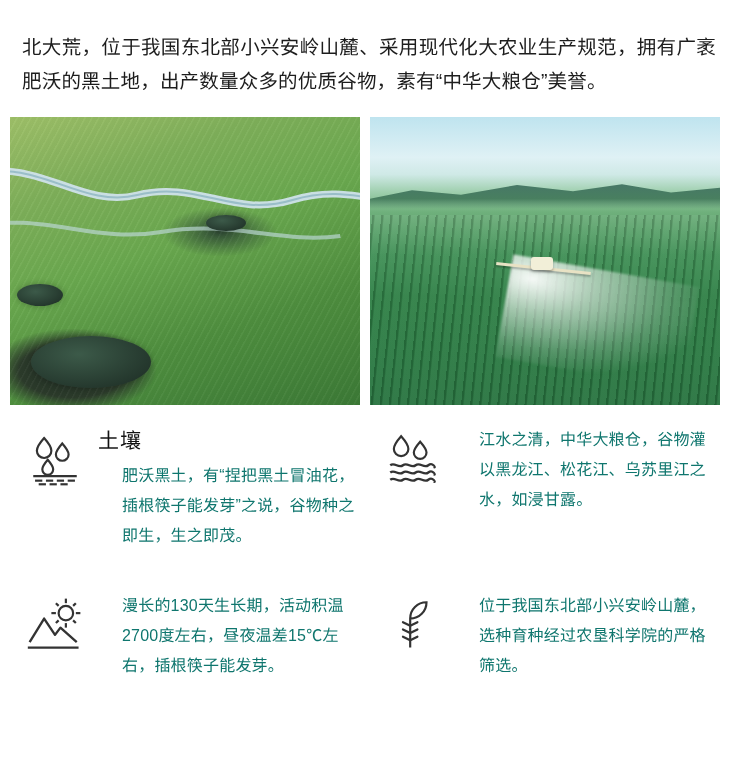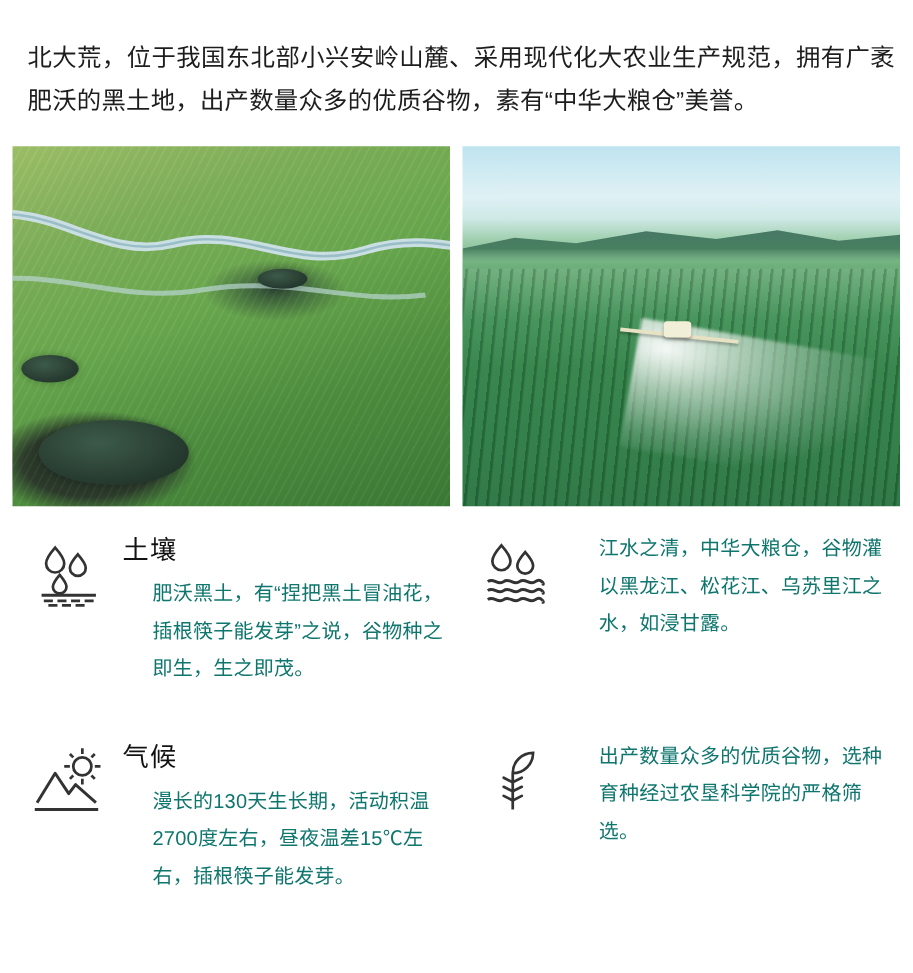--- a/index.html
+++ b/index.html
@@ -259,33 +259,32 @@
           <line x1="55" y1="20" x2="60" y2="20"></line>
           <line x1="33" y1="9" x2="36" y2="12"></line>
           <line x1="52" y1="28" x2="55" y2="31"></line>
           <line x1="33" y1="31" x2="36" y2="28"></line>
           <line x1="52" y1="12" x2="55" y2="9"></line>
           <path d="M4 52 L20 26 L32 44 L38 36 L56 52" stroke-width="2.6" stroke-linejoin="round"></path>
           <line x1="2" y1="58" x2="58" y2="58" stroke-width="2.6"></line>
         </svg>
       </span>
       <div class="text">
-        <div class="title">气候</div>
         <div class="desc">漫长的130天生长期，活动积温2700度左右，昼夜温差15℃左右，插根筷子能发芽。</div>
       </div>
     </div>
 
     <div class="feature row2-item">
       <span class="icon">
         <svg viewBox="0 0 64 64" fill="none" stroke="#333" stroke-width="2.4">
           <path d="M30 58 V26 c0-10 8-18 18-18 0 10-8 18-18 18"></path>
           <path d="M22 30 l8 4 8-4" stroke-linecap="round"></path>
           <path d="M22 38 l8 4 8-4" stroke-linecap="round"></path>
           <path d="M22 46 l8 4 8-4" stroke-linecap="round"></path>
         </svg>
       </span>
       <div class="text">
-        <div class="desc">出产数量众多的优质谷物，选种育种经过农垦科学院的严格筛选。</div>
+        <div class="desc">位于我国东北部小兴安岭山麓，选种育种经过农垦科学院的严格筛选。</div>
       </div>
     </div>
 
   </div>
 </div>
 
 </body></html>

